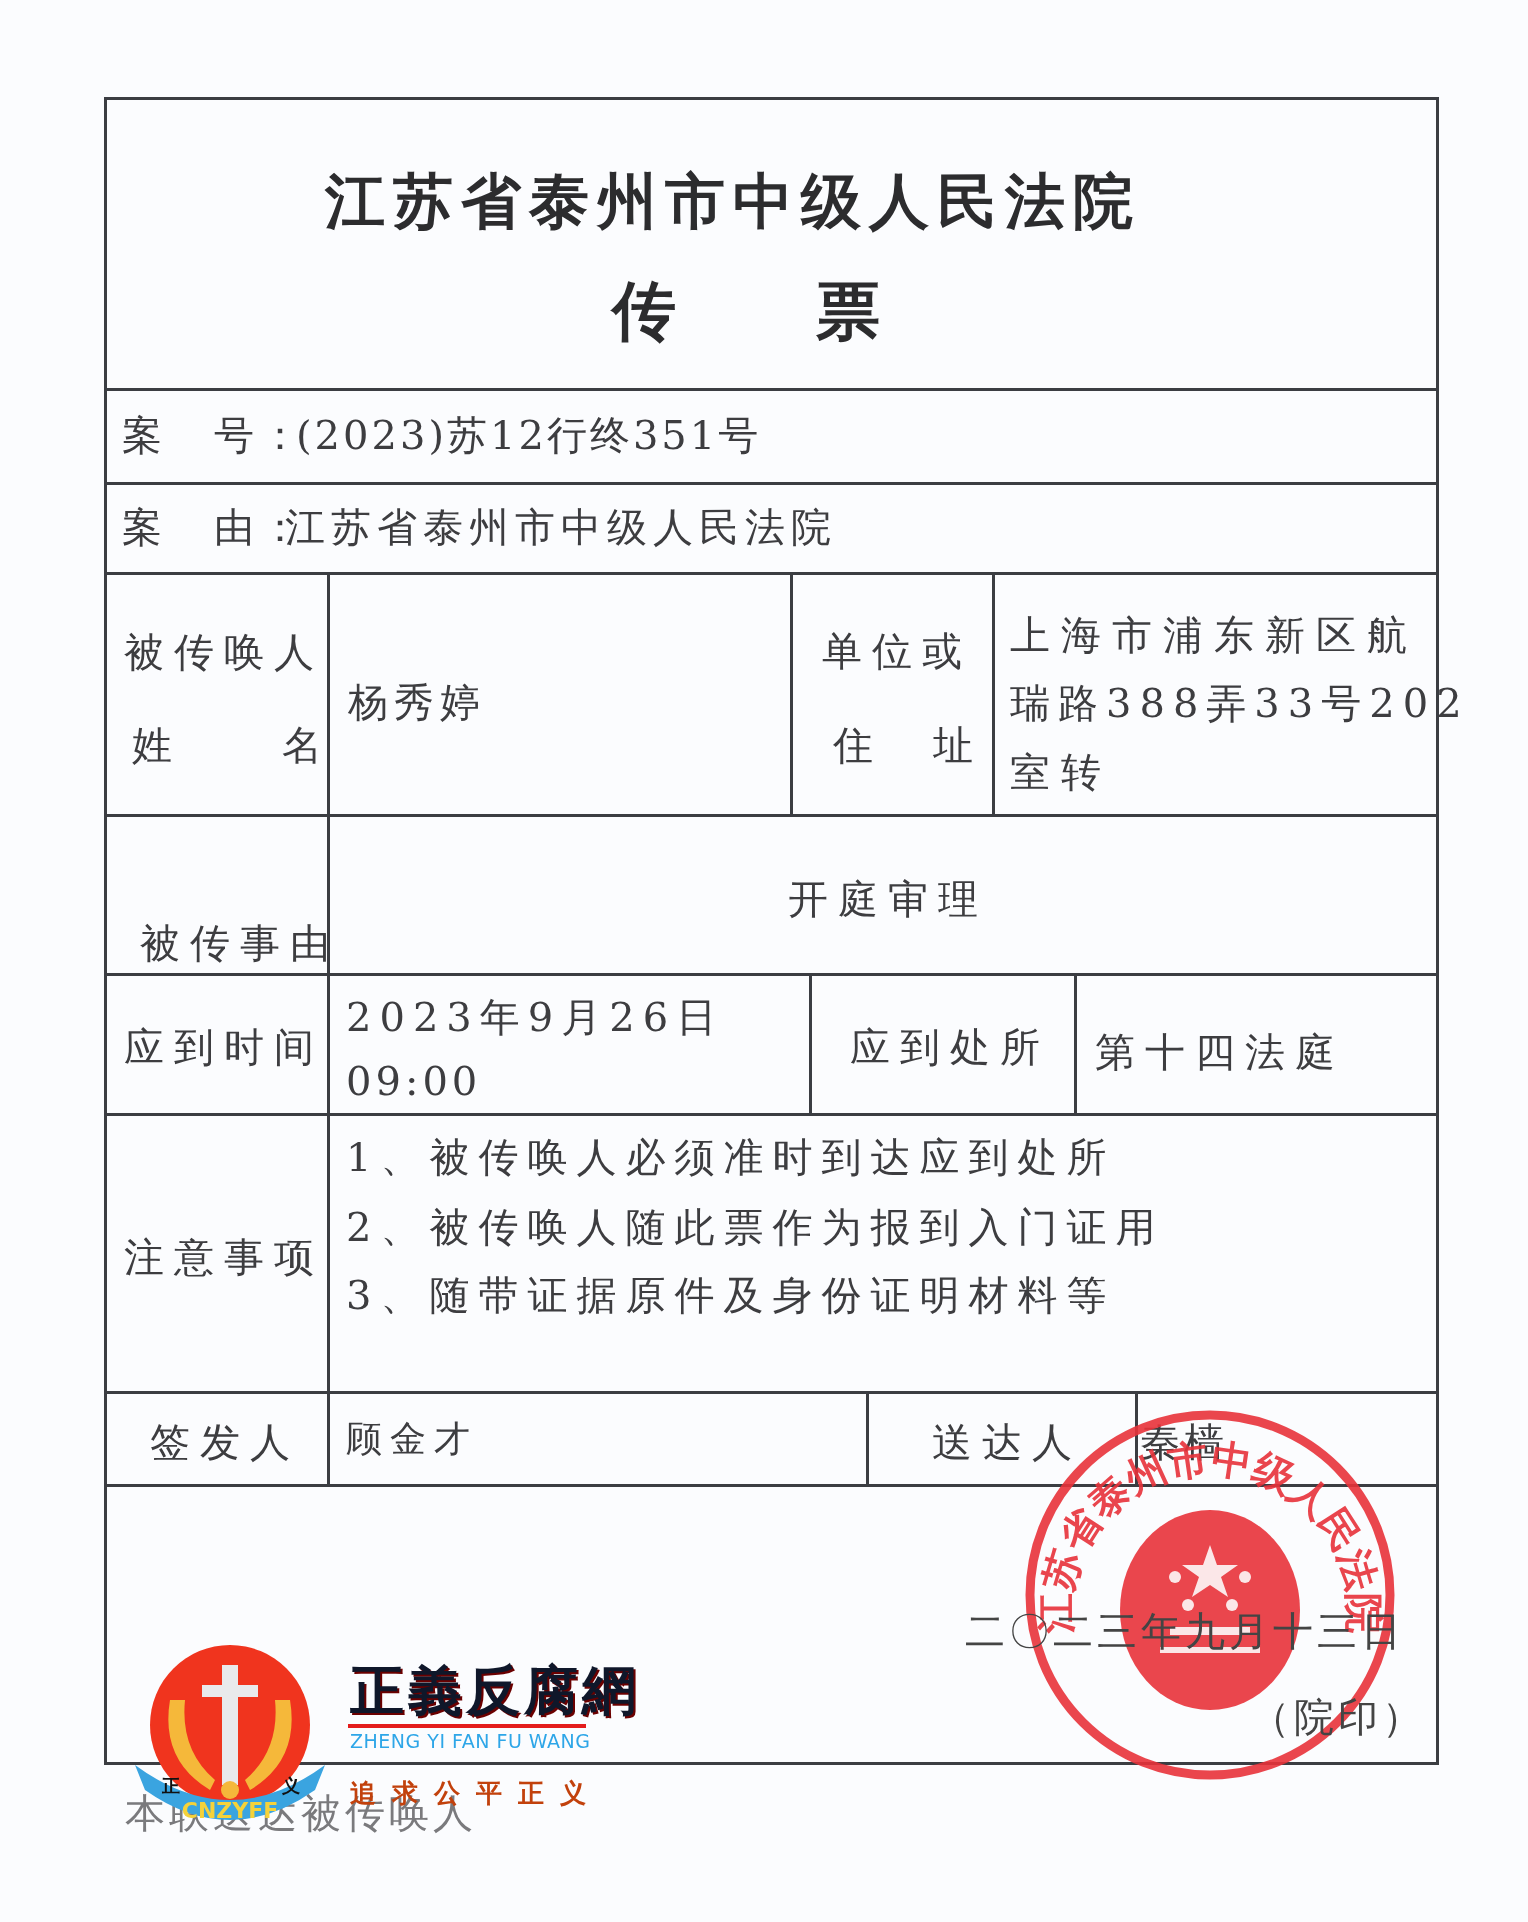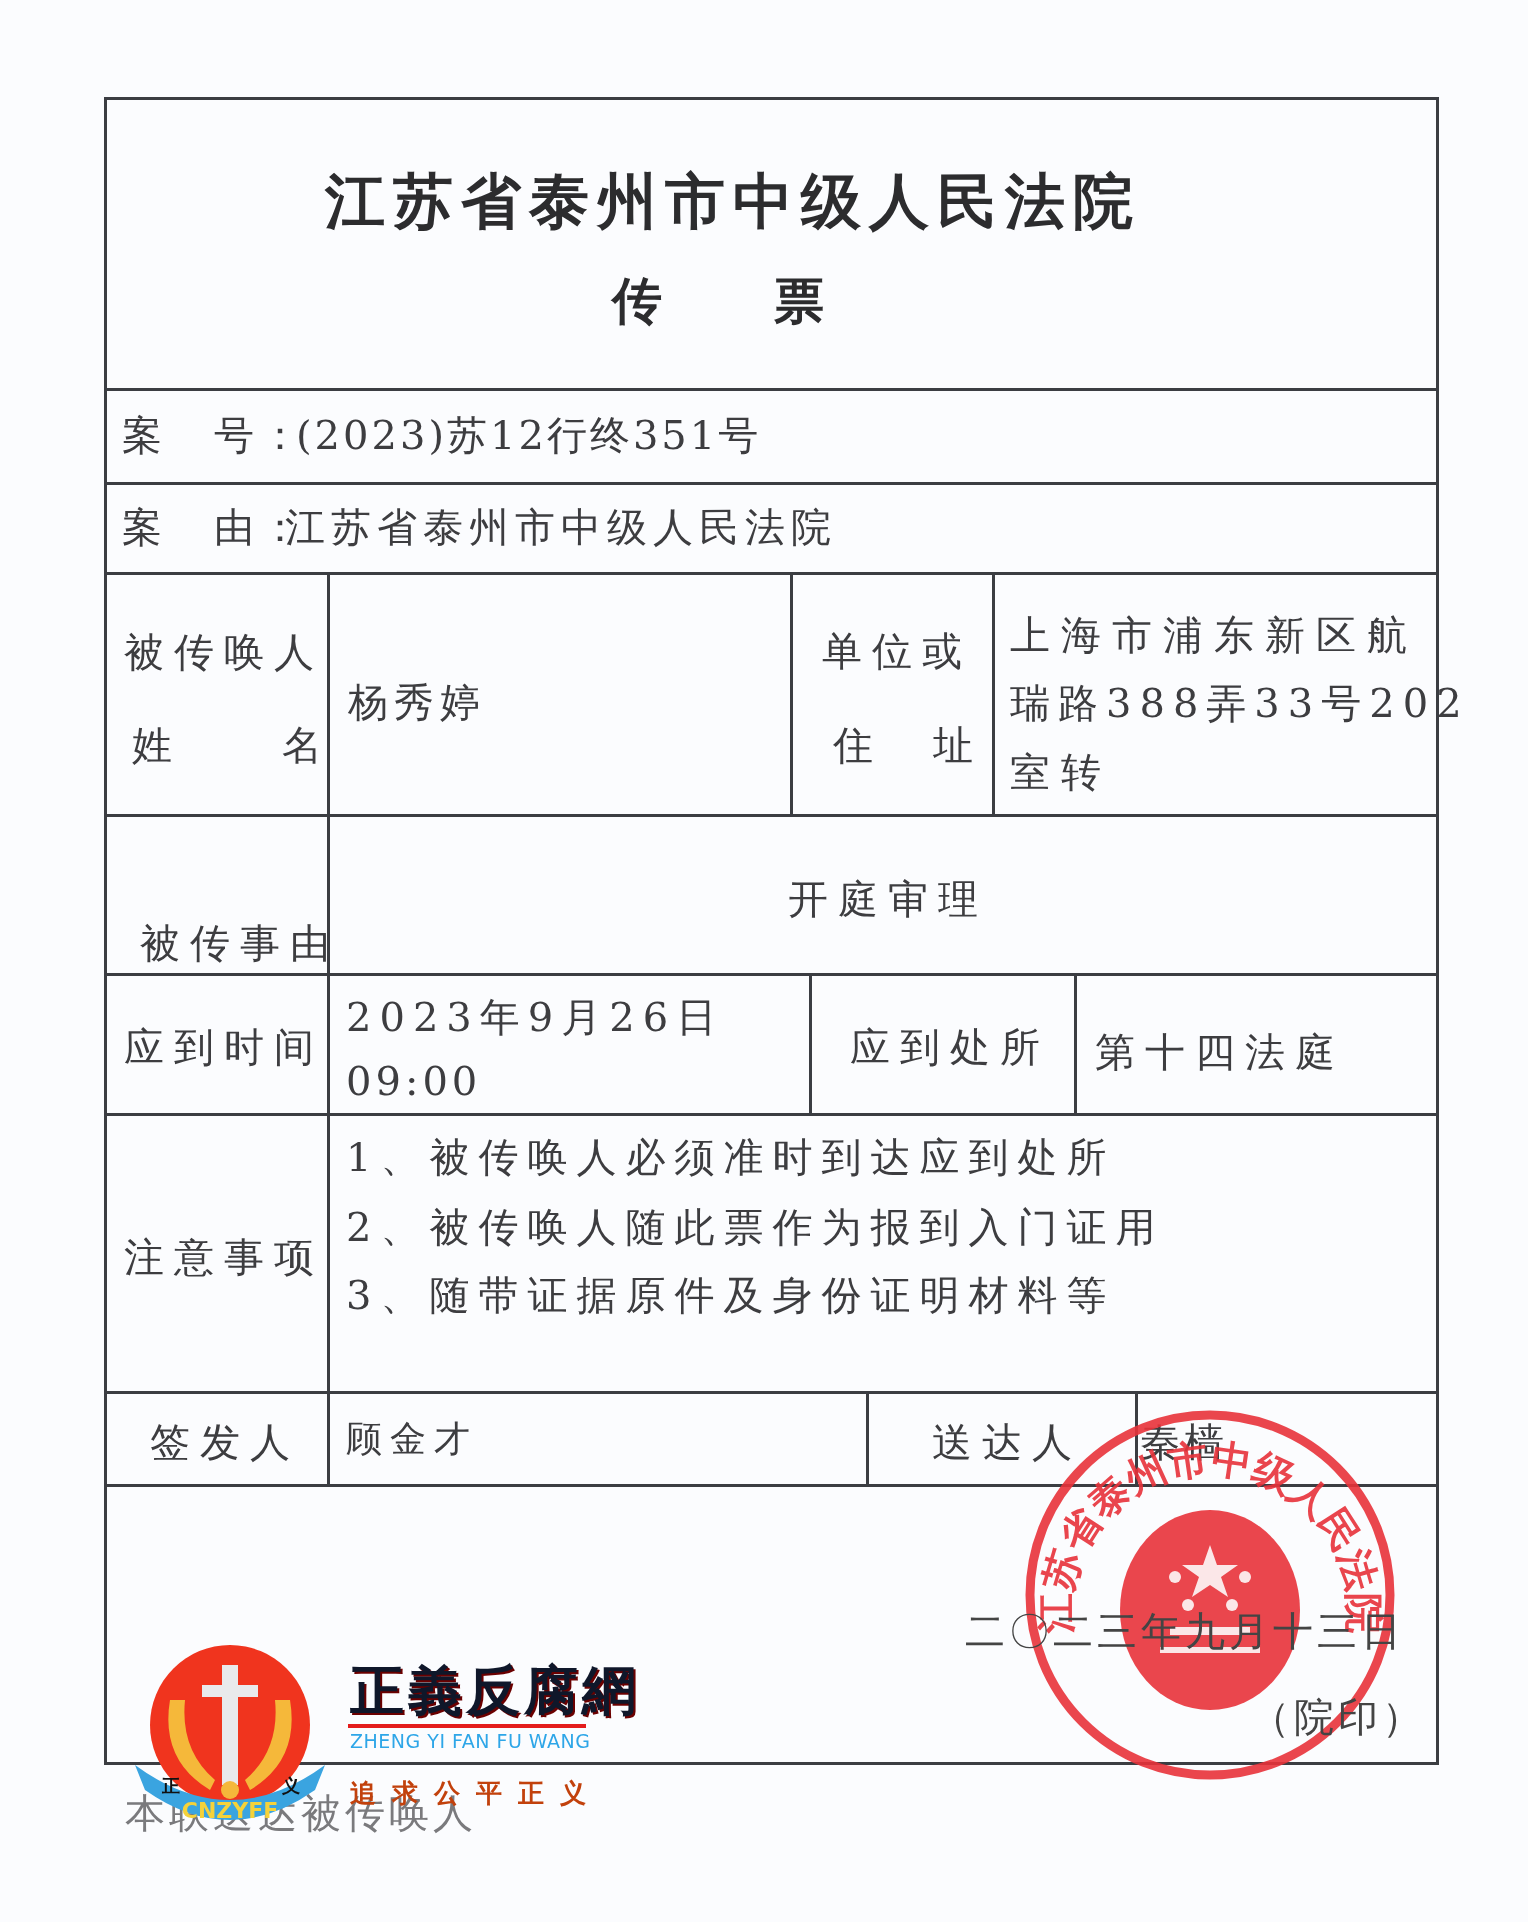--- a/index.html
+++ b/index.html
@@ -34,21 +34,21 @@
 
 <div class="line-v" style="left:327px;top:572px;height:913px;"></div>
 <div class="line-v" style="left:790px;top:572px;height:243px;"></div>
 <div class="line-v" style="left:992px;top:572px;height:243px;"></div>
 <div class="line-v" style="left:809px;top:973px;height:141px;"></div>
 <div class="line-v" style="left:1074px;top:973px;height:141px;"></div>
 <div class="line-v" style="left:866px;top:1391px;height:94px;"></div>
 <div class="line-v" style="left:1135px;top:1391px;height:94px;"></div>
 
 <div class="txt title" style="left:325px;top:162px;font-size:60px;letter-spacing:8px;">江苏省泰州市中级人民法院</div>
-<div class="txt title" style="left:612px;top:268px;font-size:50px;letter-spacing:4px;">传　　票</div>
+<div class="txt title" style="left:612px;top:268px;font-size:64px;letter-spacing:4px;">传　　票</div>
 
 <div class="txt" style="left:122px;top:408px;font-size:40px;">案　号：</div>
 <div class="txt" style="left:296px;top:408px;font-size:40px;letter-spacing:3px;">(2023)苏12行终351号</div>
 
 <div class="txt" style="left:122px;top:500px;font-size:40px;">案　由：</div>
 <div class="txt" style="left:285px;top:500px;font-size:40px;">江苏省泰州市中级人民法院</div>
 
 <div class="txt cell-label" style="left:124px;top:625px;">被传唤人</div>
 <div class="txt cell-label" style="left:132px;top:718px;">姓　　名</div>
 <div class="txt" style="left:348px;top:675px;font-size:40px;">杨秀婷</div>

